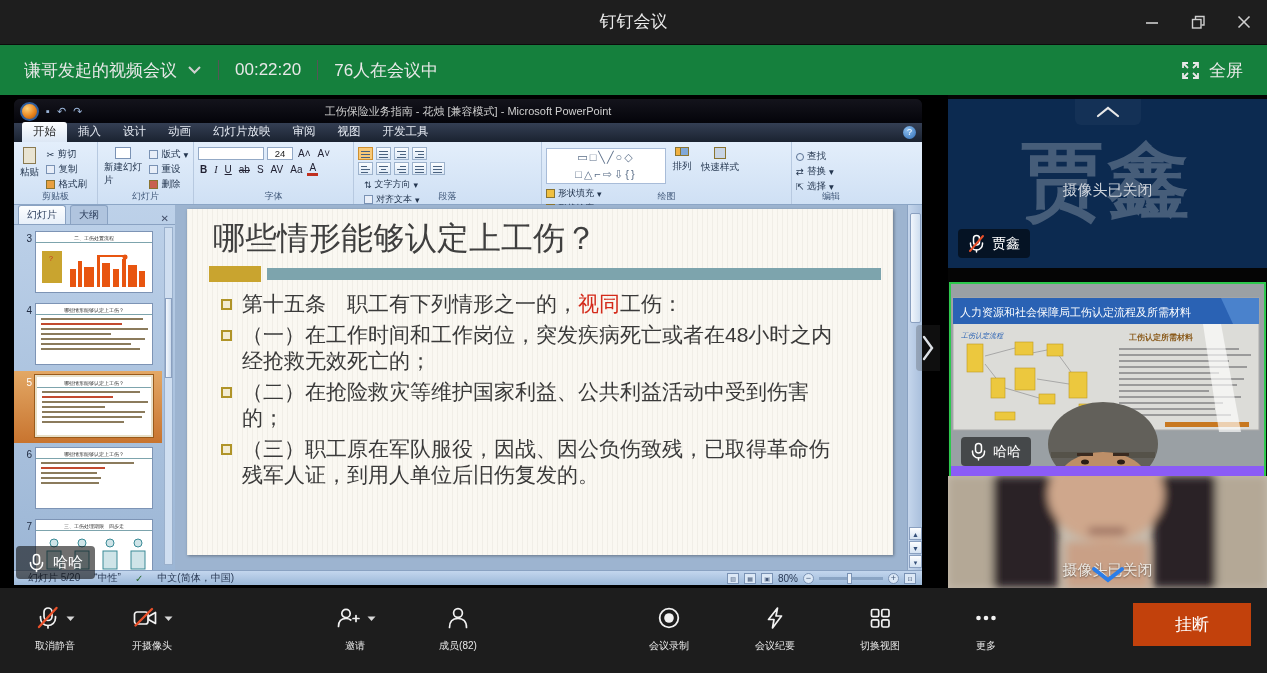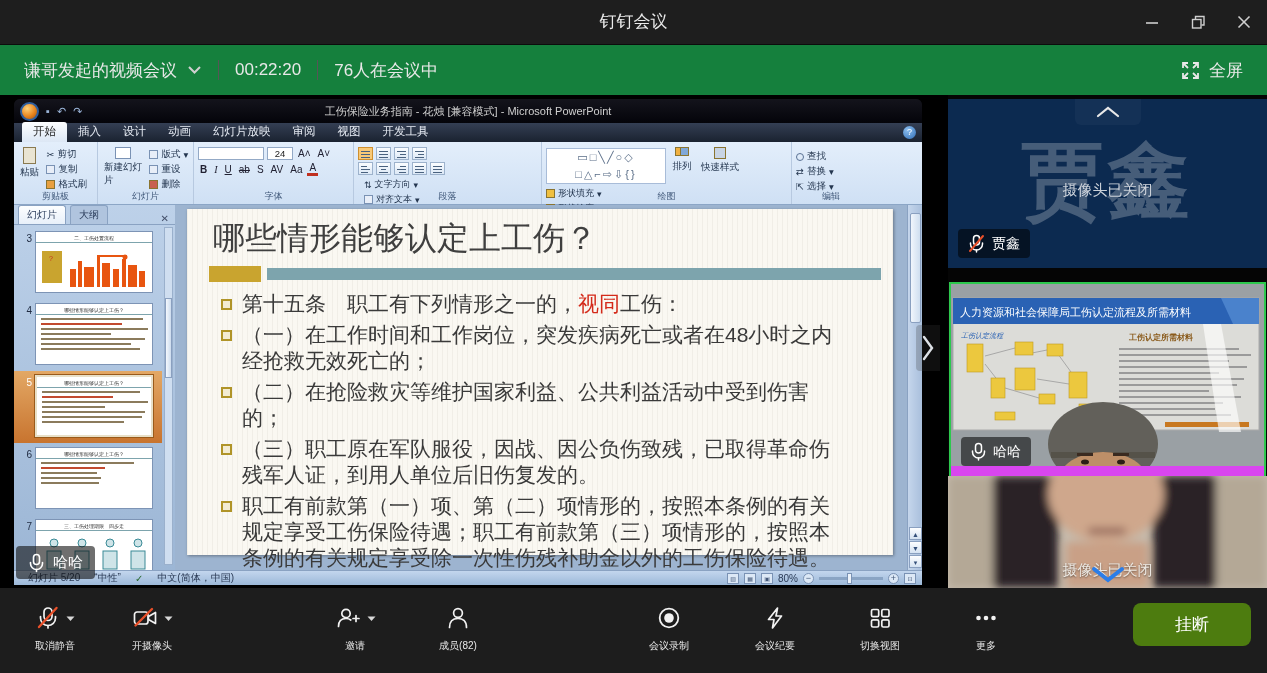--- a/index.html
+++ b/index.html
@@ -105,31 +105,31 @@
   
   #participants{position:absolute;left:948px;top:0;width:319px;height:493px}
   #tile1{position:absolute;left:0;top:4px;width:319px;height:169px;background:#0c2a50;overflow:hidden}
   #tile1-watermark{position:absolute;left:0;right:0;top:28px;text-align:center;font-size:82px;font-weight:bold;
     color:#77879b;opacity:.55;letter-spacing:4px}
   #tile1-hint{position:absolute;left:0;right:0;top:82px;text-align:center;font-size:15px;color:#ccd2da}
   #collapse-tab{position:absolute;left:50%;top:0;transform:translateX(-50%);width:66px;height:26px;
     background:#143156;display:flex;align-items:center;justify-content:center;border-radius:0 0 6px 6px}
   .tile-badge{position:absolute;left:10px;bottom:10px;display:flex;align-items:center;gap:7px;
     background:rgba(0,0,0,.55);border-radius:4px;padding:0 10px;height:29px;color:#fff;font-size:14px}
-  #tile2{position:absolute;left:1px;top:187px;width:317px;height:196px;border:2px solid #2dc84d;background:#d946ef;overflow:hidden}
+  #tile2{position:absolute;left:1px;top:187px;width:317px;height:196px;border:2px solid #2dc84d;background:#8b5cf6;overflow:hidden}
   #tile3{position:absolute;left:0;top:381px;width:319px;height:112px;background:#b8ab9c;overflow:hidden}
   #tile3-hint{position:absolute;left:0;right:0;bottom:8px;text-align:center;font-size:15px;color:#ece8e2;text-shadow:0 1px 2px rgba(0,0,0,.5)}
   #cam-chevron{position:absolute;left:50%;bottom:0;transform:translateX(-50%)}
   
   #toolbar{position:absolute;left:0;top:588px;width:1267px;height:85px;background:#1d1d1d}
   .tb-item{position:absolute;top:11px;width:96px;text-align:center;color:#e8e8e8;cursor:default}
   .tb-ic{height:38px;display:flex;align-items:center;justify-content:center;gap:5px}
   .tb-lb{font-size:10px;margin-top:2px;white-space:nowrap}
-  #hangup{position:absolute;left:1133px;top:15px;width:118px;height:43px;background:#4d7c0f;border:none;
-    border-radius:8px;color:#fff;font-size:17px;font-family:inherit}
+  #hangup{position:absolute;left:1133px;top:15px;width:118px;height:43px;background:#c2410c;border:none;
+    border-radius:0;color:#fff;font-size:17px;font-family:inherit}
 </style>
 </head>
 <body>
 
 <div id="titlebar">
   <div id="app-title">钉钉会议</div>
   <div class="winbtn" style="right:92px">
     <svg width="14" height="14">
         <line x1="1" y1="8" x2="13" y2="8" stroke="#cfcfcf" stroke-width="1.6"></line>
       </svg>
@@ -443,21 +443,20 @@
         <div id="slide-stage">
           <div id="slide">
             <div id="slide-title">哪些情形能够认定上工伤？</div>
             <div id="bar-gold"></div>
             <div id="bar-teal"></div>
             <div id="bullets">
               <div class="bullet"><span>第十五条　职工有下列情形之一的，</span><span class="redtxt">视同</span><span>工伤：</span></div>
               <div class="bullet">（一）在工作时间和工作岗位，突发疾病死亡或者在48小时之内经抢救无效死亡的；</div>
               <div class="bullet">（二）在抢险救灾等维护国家利益、公共利益活动中受到伤害的；</div>
               <div class="bullet">（三）职工原在军队服役，因战、因公负伤致残，已取得革命伤残军人证，到用人单位后旧伤复发的。</div>
-              <div class="bullet">职工有前款第（一）项、第（二）项情形的，按照本条例的有关规定享受工伤保险待遇；职工有前款第（三）项情形的，按照本条例的有关规定享受除一次性伤残补助金以外的工伤保险待遇。</div>
             </div>
           </div>
         </div>
 
         <div id="slide-scroll">
           <div class="sthumb"></div>
           <div class="snav" style="bottom:30px">▲</div>
           <div class="snav" style="bottom:16px">▼</div>
           <div class="snav" style="bottom:2px">▾</div>
         </div>

